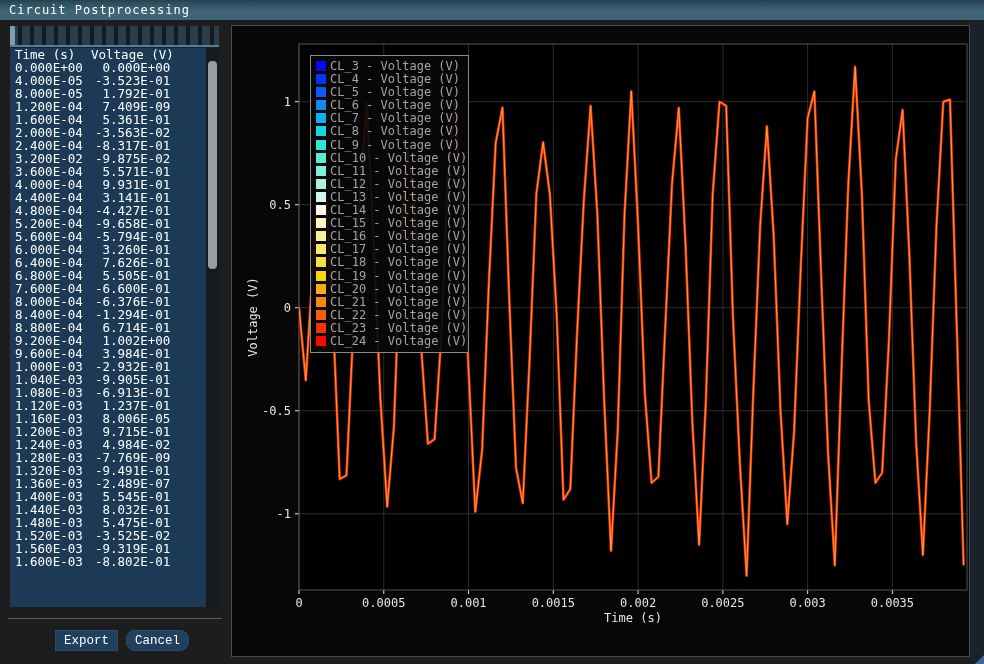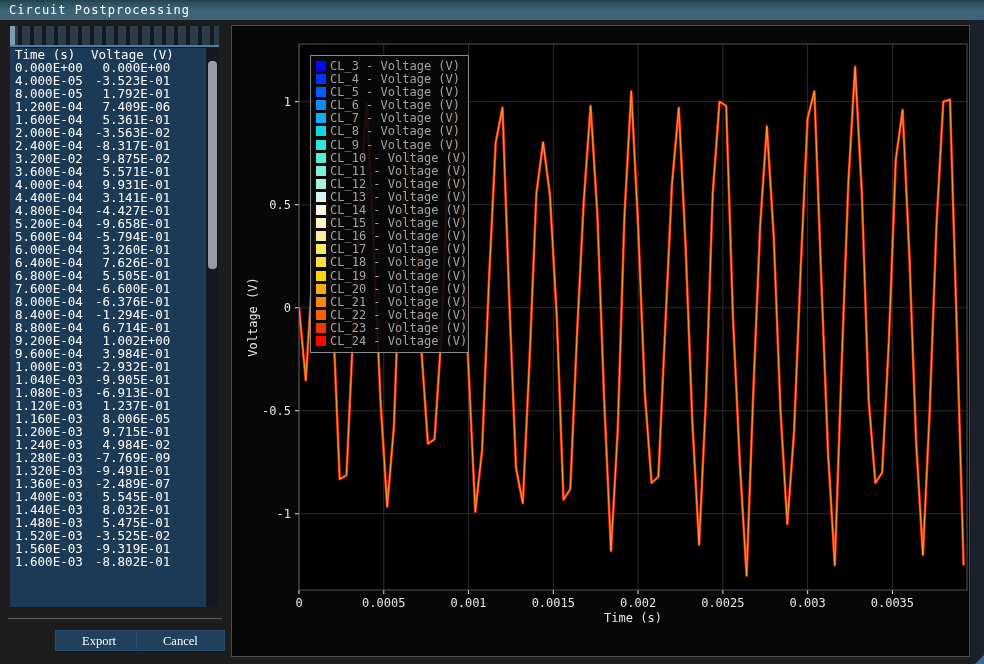--- a/index.html
+++ b/index.html
@@ -33,25 +33,25 @@
   .trow .ct{position:absolute;left:5px;white-space:pre;}
   .trow .cv{position:absolute;left:85px;white-space:pre;}
   .vscrollbar{
     position:absolute;right:0;top:0;width:13px;height:559px;
     background:#151a21;
   }
   .vthumb{position:absolute;left:2px;top:13px;width:9px;height:208px;background:#979da3;border-radius:4px;}
   .separator{position:absolute;left:8px;top:618px;width:214px;height:1px;background:#5c5c5c;}
   .btn{
     position:absolute;top:630px;height:21px;border:1px solid #2a4d6e;
-    background:#20405f;color:#ffffff;font-family:Liberation Serif, serif;
-    font-size:12.5px;line-height:18px;padding:0 26px;cursor:pointer;
+    background:#20405f;color:#ffffff;font-family:Liberation Mono, monospace;
+    font-size:12.5px;line-height:18px;padding:0 8px;cursor:pointer;
   }
   .btn.export{left:55px;}
-  .btn.cancel{left:136px;}
+  .btn.cancel{left:126px;border-radius:9px;}
   
   .chart-panel{
     position:absolute;left:231px;top:25px;width:739px;height:632px;
     background:#070707;border:1px solid #4a4a4a;box-sizing:border-box;
   }
   #plot-svg{position:absolute;left:0;top:0;}
   .legend{
     position:absolute;left:78px;top:29px;width:159px;
     background:rgba(8,8,8,0.92);border:1px solid #8a8a8a;
     padding:4px 0 4px 5px;box-sizing:border-box;
@@ -89,21 +89,21 @@
       <div class="trow">
         <span class="ct">4.000E-05</span>
         <span class="cv">-3.523E-01</span>
       </div>
       <div class="trow">
         <span class="ct">8.000E-05</span>
         <span class="cv"> 1.792E-01</span>
       </div>
       <div class="trow">
         <span class="ct">1.200E-04</span>
-        <span class="cv"> 7.409E-06</span>
+        <span class="cv"> 7.409E-09</span>
       </div>
       <div class="trow">
         <span class="ct">1.600E-04</span>
         <span class="cv"> 5.361E-01</span>
       </div>
       <div class="trow">
         <span class="ct">2.000E-04</span>
         <span class="cv">-3.563E-02</span>
       </div>
       <div class="trow">

